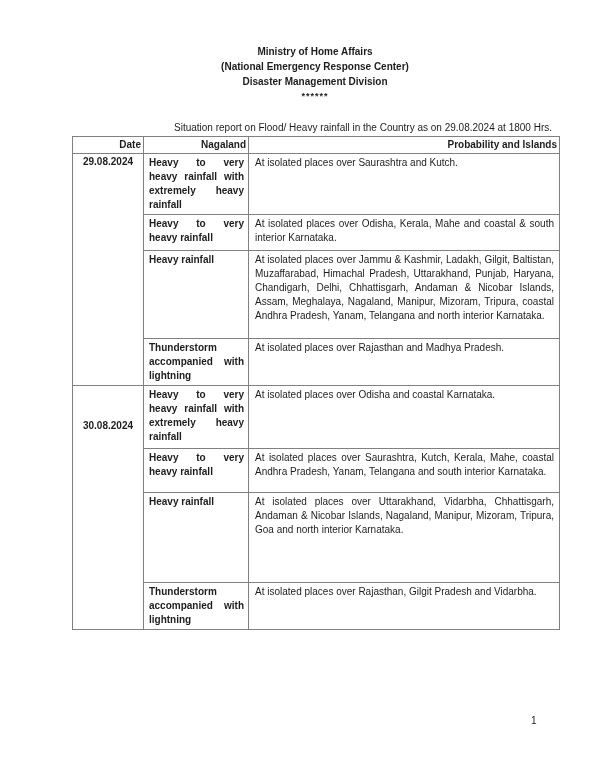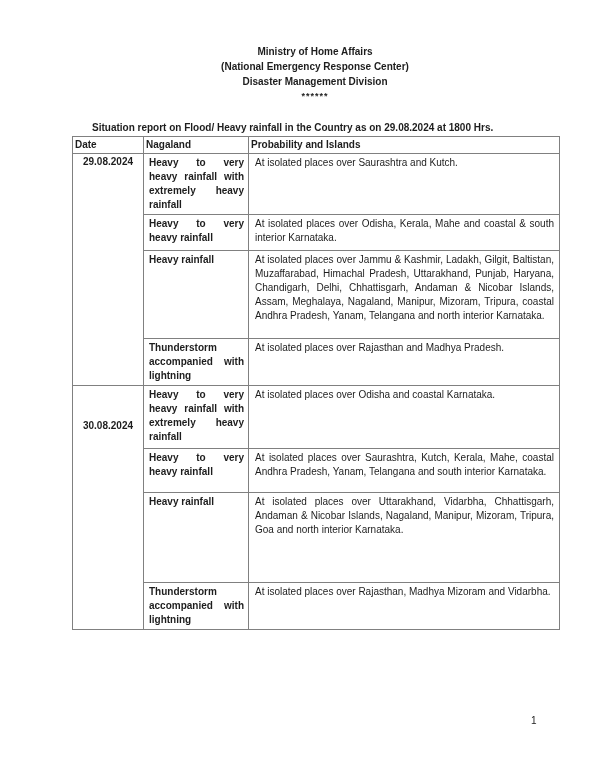--- a/index.html
+++ b/index.html
@@ -17,39 +17,40 @@
     text-align: center;
     font-size: 10px;
     font-weight: bold;
     line-height: 15px;
   }
   .title-block .separator { font-size: 9px; letter-spacing: 1px; }
   .intro {
     margin: 3px 0 0 92px;
     width: 460px;
     font-size: 10px;
-    font-weight: bold;
+    font-weight: normal;
     line-height: 15px;
+    text-align: right;
   }
   .intro .num { display: inline-block; min-width: 13px; }
   .intro .bullet { display: inline-block; min-width: 14px; font-size: 9px; }
   table.report {
     margin: 1px 0 0 72px;
     width: 487px;
     border-collapse: collapse;
     table-layout: fixed;
   }
   table.report th, table.report td {
     border: 1px solid #808080;
     font-size: 10px;
     vertical-align: top;
   }
   table.report th {
     font-weight: bold;
-    text-align: left;
+    text-align: right;
     height: 17px;
     padding: 1px 2px;
     line-height: 14px;
     margin-top: 27px;
   }
   td.intensity-cell {
     font-weight: bold;
     text-align: justify;
     padding: 2px 4px 2px 5px;
     line-height: 14px;
@@ -136,18 +137,18 @@
     <tr>
       <td class="intensity-cell">Heavy to very heavy rainfall</td>
       <td class="region-cell">At isolated places over Saurashtra, Kutch, Kerala, Mahe, coastal Andhra Pradesh, Yanam, Telangana and south interior Karnataka.</td>
     </tr>
     <tr>
       <td class="intensity-cell">Heavy rainfall</td>
       <td class="region-cell">At isolated places over Uttarakhand, Vidarbha, Chhattisgarh, Andaman &amp; Nicobar Islands, Nagaland, Manipur, Mizoram, Tripura, Goa and north interior Karnataka.</td>
     </tr>
     <tr>
       <td class="intensity-cell">Thunderstorm accompanied with lightning</td>
-      <td class="region-cell">At isolated places over Rajasthan, Madhya Mizoram and Vidarbha.</td>
+      <td class="region-cell">At isolated places over Rajasthan, Gilgit Pradesh and Vidarbha.</td>
     </tr>
   </tbody>
 </table>
 
 <div class="page-number">1</div>
 
 </body></html>

